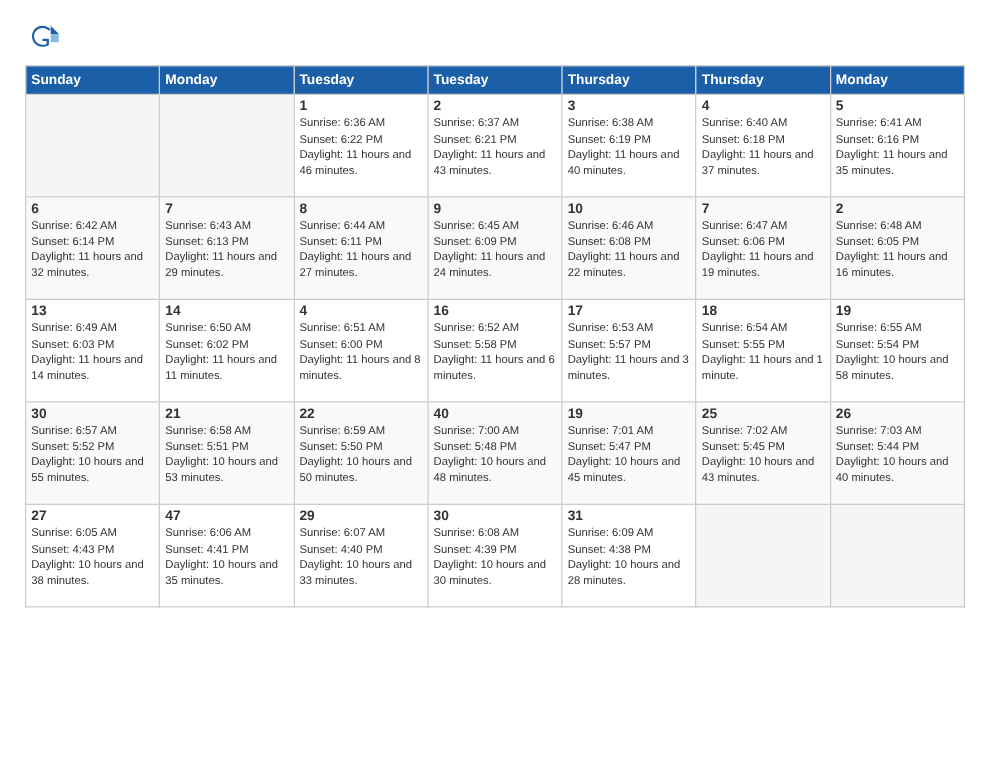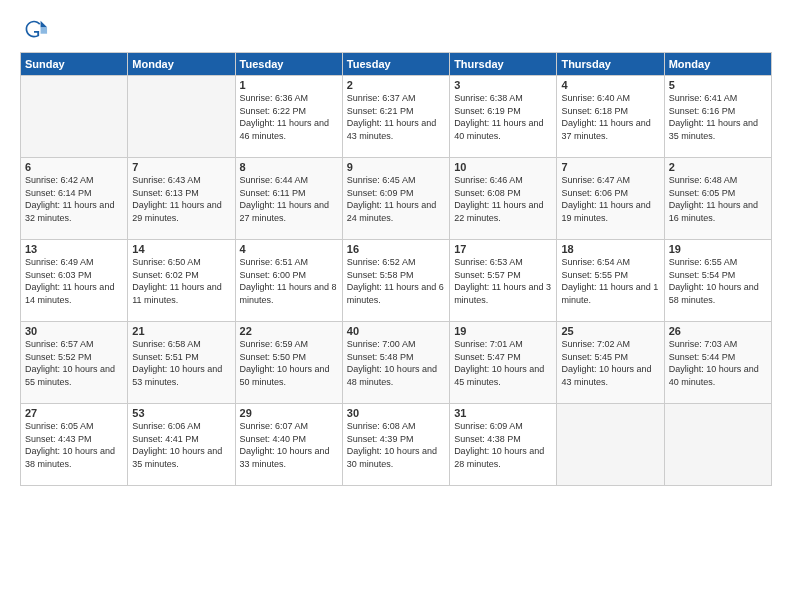--- a/index.html
+++ b/index.html
@@ -356,21 +356,21 @@
         <tr>
           <td>
             <span class="day-number">27</span>
 <div class="day-info">
   Sunrise: 6:05 AM<br>
   Sunset: 4:43 PM<br>
   Daylight: 10 hours and 38 minutes.
 </div>
           </td>
           <td>
-            <span class="day-number">53</span>
+            <span class="day-number">47</span>
 <div class="day-info">
   Sunrise: 6:06 AM<br>
   Sunset: 4:41 PM<br>
   Daylight: 10 hours and 35 minutes.
 </div>
           </td>
           <td>
             <span class="day-number">29</span>
 <div class="day-info">
   Sunrise: 6:07 AM<br>

